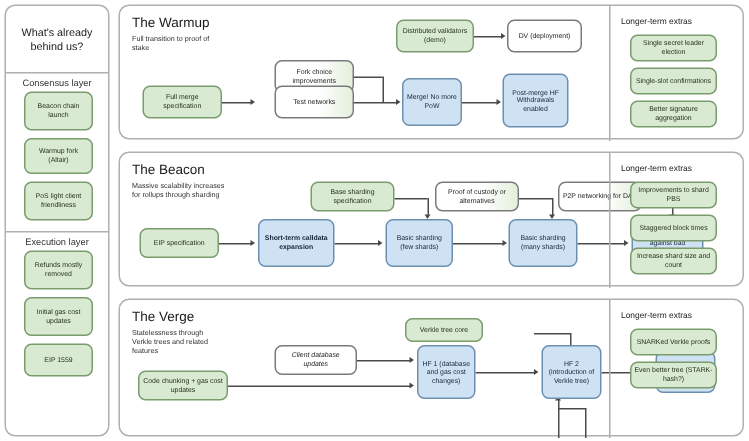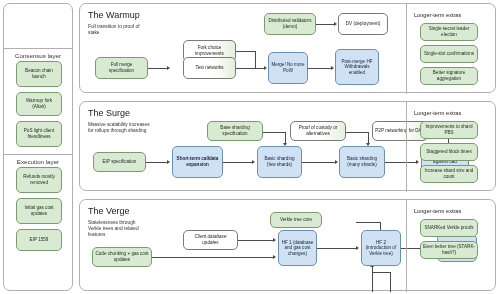--- a/index.html
+++ b/index.html
@@ -70,20 +70,21 @@
   .arw-r{border-top:2.4px solid transparent;border-bottom:2.4px solid transparent;border-left:3.4px solid #4a4a4a;}
   .arw-d{border-left:2.4px solid transparent;border-right:2.4px solid transparent;border-top:3.4px solid #4a4a4a;}
   .arw-u{border-left:2.4px solid transparent;border-right:2.4px solid transparent;border-bottom:3.4px solid #4a4a4a;}
 </style>
 </head>
 <body>
 
 <div id="root">
 
   <div class="panel" id="leftrail">
+    <div class="rail-head">What's already behind us?</div>
     <div class="rail-div" style="top:44px;"></div>
 
     <div class="rail-sect-label" style="top:48px;">Consensus layer</div>
     <div class="node green" style="left:12px;top:57px;width:46px;height:26px;">
         <span>Beacon chain launch</span>
       </div>
     <div class="node green" style="left:12px;top:88px;width:46px;height:24px;">
         <span>Warmup fork (Altair)</span>
       </div>
     <div class="node green" style="left:12px;top:117px;width:46px;height:26px;">
@@ -150,21 +151,21 @@
       </div>
     <div class="node green" style="left:340px;top:41px;width:58px;height:18px;">
         <span>Single-slot confirmations</span>
       </div>
     <div class="node green" style="left:340px;top:63px;width:58px;height:18px;">
         <span>Better signature aggregation</span>
       </div>
   </div>
 
   <div class="panel" style="left:79px;top:101px;width:417px;height:90px;">
-    <div class="sec-title" style="left:8px;top:6px;">The Surge</div>
+    <div class="sec-title" style="left:8px;top:6px;">The Beacon</div>
     <div class="sec-sub" style="left:8px;top:20px;">Massive scalability increases for rollups through sharding</div>
 
     <div class="ln lnh" style="left:66px;top:60px;width:22px;"></div>
     <div class="arw arw-r" style="left:87px;top:57.6px;"></div>
 
     <div class="ln lnh" style="left:143px;top:60px;width:30px;"></div>
     <div class="arw arw-r" style="left:172px;top:57.6px;"></div>
 
     <div class="ln lnh" style="left:183px;top:30px;width:22px;"></div>
     <div class="ln lnv" style="left:205px;top:30px;height:12px;"></div>

